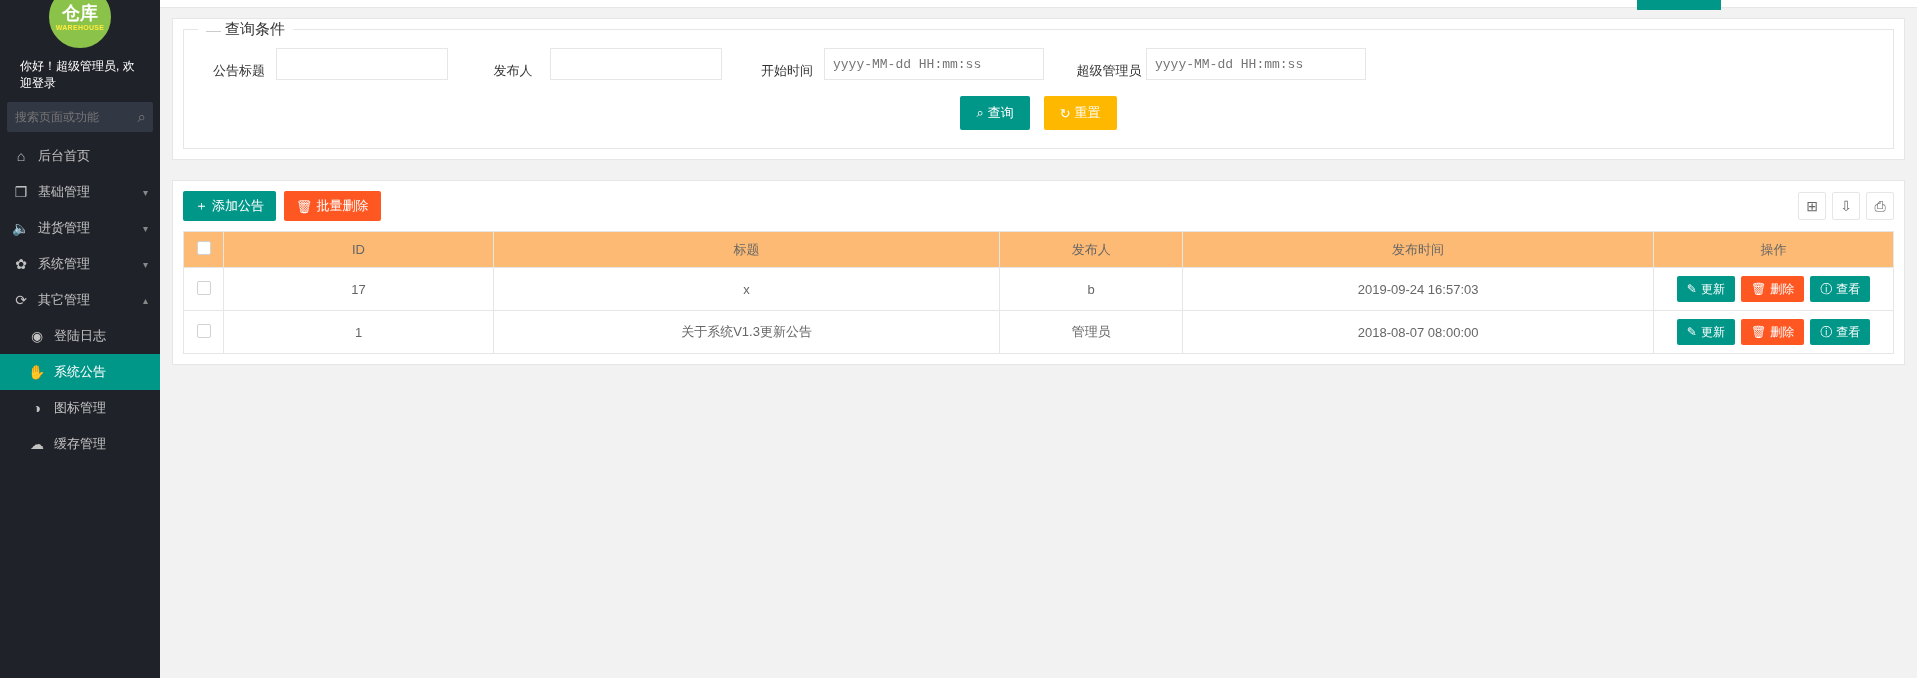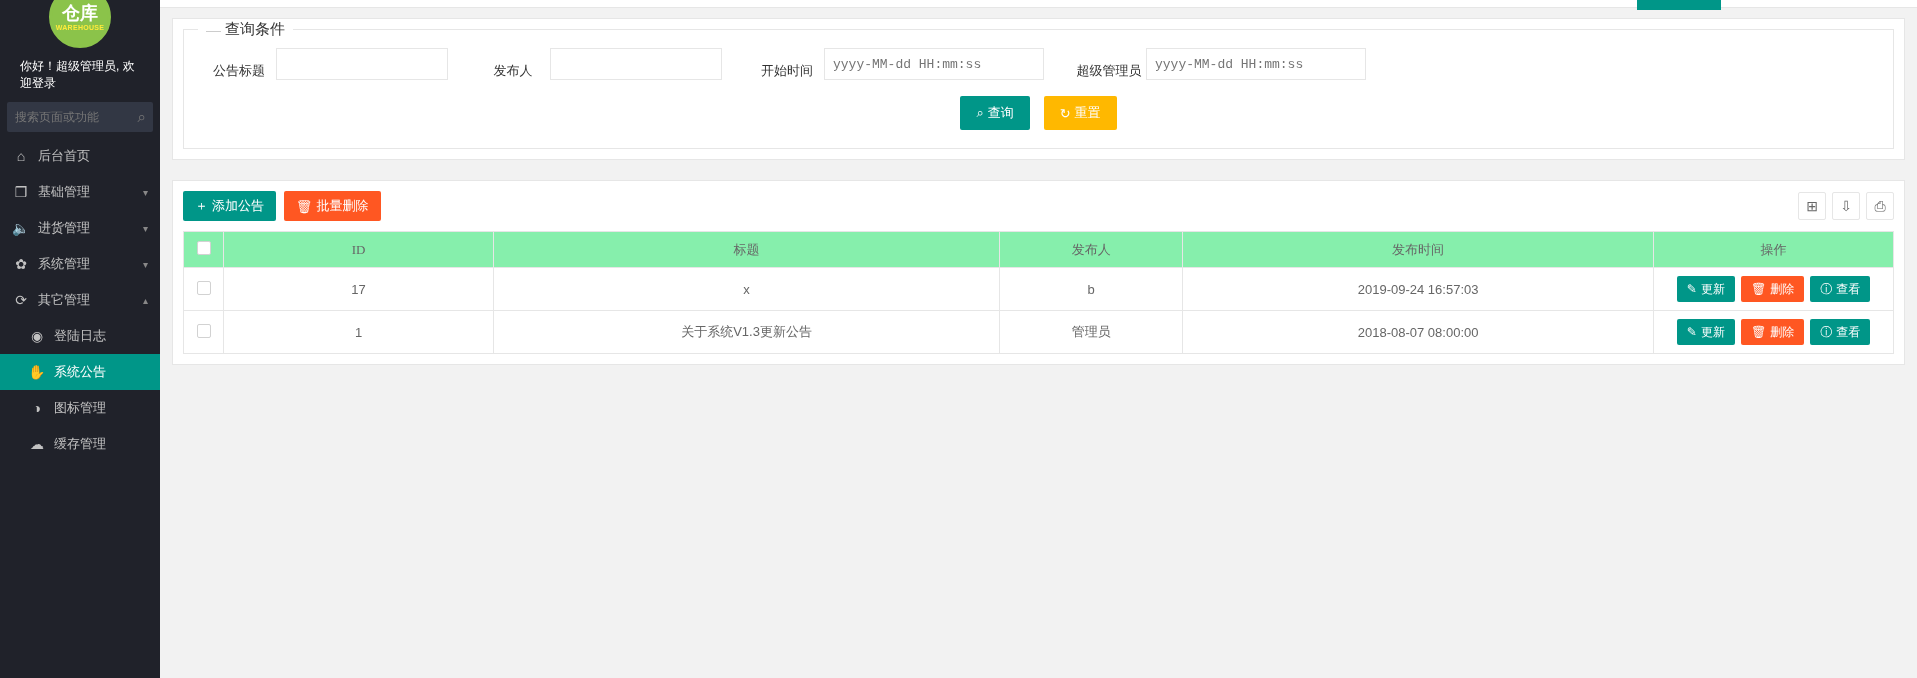--- a/index.html
+++ b/index.html
@@ -45,21 +45,21 @@
 .btn-red { background: #ff5722; }
 .btn-sm { height: 26px; padding: 0 10px; font-size: 12px; border-radius: 2px; }
 
 .toolbar { display: flex; align-items: center; padding: 10px 10px 6px; }
 .toolbar .left { display: flex; gap: 8px; }
 .toolbar .right { margin-left: auto; display: flex; gap: 6px; }
 .icon-btn { width: 28px; height: 28px; border: 1px solid #e6e6e6; background: #fff; display: flex; align-items: center; justify-content: center; cursor: pointer; color: #666; font-size: 14px; border-radius: 2px; }
 
 .table { width: calc(100% - 20px); margin: 4px 10px 10px; border-collapse: collapse; }
 .table th, .table td { border: 1px solid #e6e6e6; padding: 8px 6px; text-align: center; font-size: 13px; font-weight: normal; }
-.table thead th { background: #86efac; color: #666; height: 36px; font-family: Liberation Serif, serif; }
+.table thead th { background: #fdba74; color: #666; height: 36px; }
 .table td { color: #666; height: 34px; }
 .chk { width: 14px; height: 14px; border: 1px solid #d2d2d2; display: inline-block; background: #fff; cursor: pointer; border-radius: 2px; }
 .ops { display: flex; gap: 6px; justify-content: center; }
 .col-chk { width: 40px; }
 .col-id { width: 270px; }
 .col-ops { width: 240px; }
 </style>
 </head>
 <body>
 

